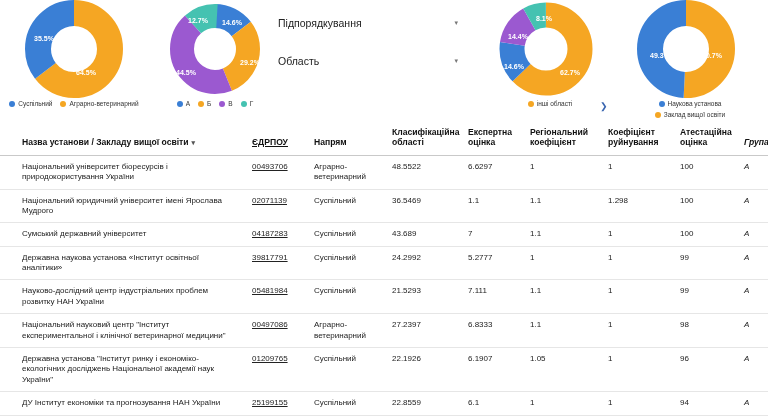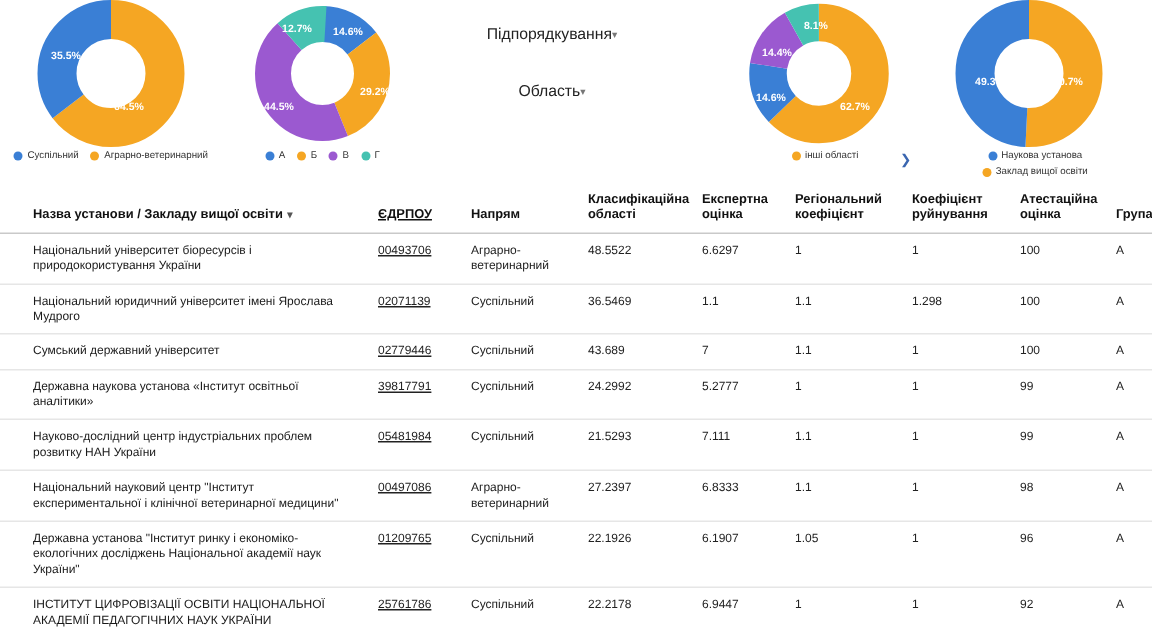--- a/index.html
+++ b/index.html
@@ -39,21 +39,21 @@
   }
 
   
   .filters {
     position: absolute;
     left: 278px; top: 4px;
     width: 180px;
   }
   .filter-row {
     height: 38px;
-    display: flex; align-items: center; justify-content: center;
+    display: flex; align-items: center; justify-content: space-between;
     font-size: 10.5px;
     color: #222;
   }
   .filter-caret { font-size: 7px; color: #777; }
 
   .arrow-right {
     position: absolute;
     left: 600px; top: 101px;
     font-size: 9px;
     color: #3a66b0;
@@ -88,21 +88,21 @@
   .sort-caret { font-size: 7px; color: #555; margin-left: 3px; }
 
   .col-name   { width: 246px; padding-left: 22px !important; }
   .col-edrpou { width: 62px; text-decoration: underline; }
   .col-napr   { width: 78px; }
   .col-klas   { width: 76px; }
   .col-eksp   { width: 62px; }
   .col-reg    { width: 78px; }
   .col-koef   { width: 72px; }
   .col-atest  { width: 64px; }
-  .col-grupa  { width: 30px; }
+  .col-grupa  { width: 30px; font-style: italic; }
 </style>
 </head>
 <body>
 
 <div class="page">
 
   <div class="charts-band">
 
     <div class="donut-block" style="left:8px; width:132px;">
       <div class="donut-wrap" style="height:98px;">
@@ -261,21 +261,21 @@
           <td class="col-napr">Суспільний</td>
           <td class="col-klas">36.5469</td>
           <td class="col-eksp">1.1</td>
           <td class="col-reg">1.1</td>
           <td class="col-koef">1.298</td>
           <td class="col-atest">100</td>
           <td class="col-grupa">А</td>
         </tr>
         <tr>
           <td class="col-name">Сумський державний університет</td>
-          <td class="col-edrpou">02779446</td>
+          <td class="col-edrpou">04187283</td>
           <td class="col-napr">Суспільний</td>
           <td class="col-klas">43.689</td>
           <td class="col-eksp">7</td>
           <td class="col-reg">1.1</td>
           <td class="col-koef">1</td>
           <td class="col-atest">100</td>
           <td class="col-grupa">А</td>
         </tr>
         <tr>
           <td class="col-name">Державна наукова установа «Інститут освітньої аналітики»</td>
@@ -315,20 +315,31 @@
           <td class="col-edrpou">01209765</td>
           <td class="col-napr">Суспільний</td>
           <td class="col-klas">22.1926</td>
           <td class="col-eksp">6.1907</td>
           <td class="col-reg">1.05</td>
           <td class="col-koef">1</td>
           <td class="col-atest">96</td>
           <td class="col-grupa">А</td>
         </tr>
         <tr>
+          <td class="col-name">ДУ Інститут економіки та прогнозування НАН України</td>
+          <td class="col-edrpou">25199155</td>
+          <td class="col-napr">Суспільний</td>
+          <td class="col-klas">22.8559</td>
+          <td class="col-eksp">6.1</td>
+          <td class="col-reg">1</td>
+          <td class="col-koef">1</td>
+          <td class="col-atest">94</td>
+          <td class="col-grupa">А</td>
+        </tr>
+        <tr>
           <td class="col-name">ІНСТИТУТ ЦИФРОВІЗАЦІЇ ОСВІТИ НАЦІОНАЛЬНОЇ АКАДЕМІЇ ПЕДАГОГІЧНИХ НАУК УКРАЇНИ</td>
           <td class="col-edrpou">25761786</td>
           <td class="col-napr">Суспільний</td>
           <td class="col-klas">22.2178</td>
           <td class="col-eksp">6.9447</td>
           <td class="col-reg">1</td>
           <td class="col-koef">1</td>
           <td class="col-atest">92</td>
           <td class="col-grupa">А</td>
         </tr>

